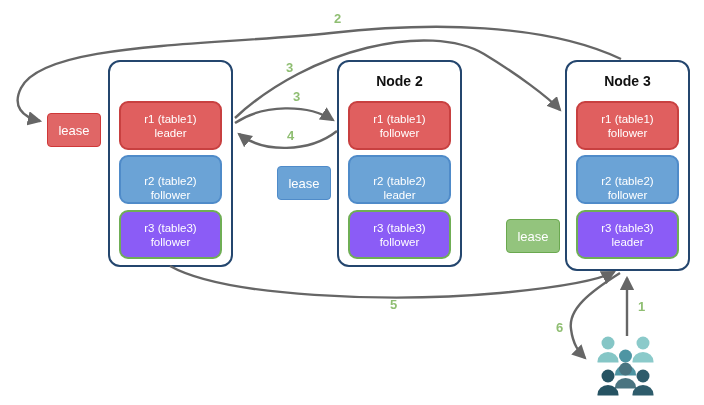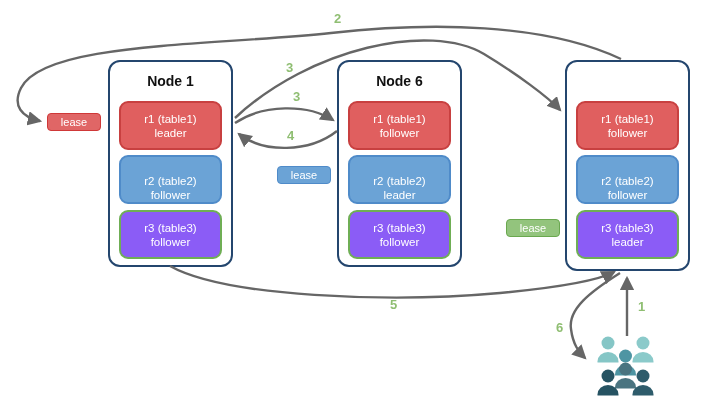--- a/index.html
+++ b/index.html
@@ -16,22 +16,22 @@
         display:flex;flex-direction:column;align-items:center;justify-content:center;
         border:2px solid;}
   .replica.pos1{top:39px}
   .replica.pos2{top:93px}
   .replica.pos3{top:148px}
   .replica.red{background:#e05f5f;border-color:#c84040;}
   .replica.blue{background:#6ba3d6;border-color:#4f8bc9;justify-content:flex-end;}
   .replica.green{background:#8b5cf6;border-color:#6fae55;}
 
   
-  .lease{position:absolute;width:54px;height:18px;border-radius:4px;color:#ffffff;
-        font-size:11px;display:flex;align-items:center;justify-content:center;
+  .lease{position:absolute;width:54px;height:34px;border-radius:4px;color:#ffffff;
+        font-size:13px;display:flex;align-items:center;justify-content:center;
         border:1.5px solid;z-index:2;box-sizing:border-box;}
   .lease.red{left:47px;top:113px;background:#e06666;border-color:#cf3838;}
   .lease.blue{left:277px;top:166px;background:#6ba3d6;border-color:#4f8bc9;}
   .lease.green{left:506px;top:219px;background:#93c47d;border-color:#6aa84f;}
 
   
   .step{position:absolute;color:#8fbe72;font-size:13px;font-weight:bold;z-index:4;}
   .step.s1{left:638px;top:299px;}
   .step.s2{left:334px;top:11px;}
   .step.s3a{left:286px;top:60px;}
@@ -90,52 +90,52 @@
         <path d="M-10.5,19.5 v-1 a10.5,9.5 0 0 1 21,0 v1 z"></path>
       </g>
       <g transform="translate(46,43)" fill="#2e5c6b">
         <circle cx="0" cy="0" r="6.5"></circle>
         <path d="M-10.5,19.5 v-1 a10.5,9.5 0 0 1 21,0 v1 z"></path>
       </g>
     </g>
   </svg>
 
   <div class="node" style="left:108px">
-    <div class="node-title">Node 1</div>
     <div class="replica red pos1">
       <span>r1 (table1)</span>
       <span>leader</span>
     </div>
     <div class="replica blue pos2">
       <span>r2 (table2)</span>
       <span>follower</span>
     </div>
     <div class="replica green pos3">
       <span>r3 (table3)</span>
       <span>follower</span>
     </div>
   </div>
 
   <div class="node" style="left:337px">
-    <div class="node-title">Node 6</div>
+    <div class="node-title">Node 2</div>
     <div class="replica red pos1">
       <span>r1 (table1)</span>
       <span>follower</span>
     </div>
     <div class="replica blue pos2">
       <span>r2 (table2)</span>
       <span>leader</span>
     </div>
     <div class="replica green pos3">
       <span>r3 (table3)</span>
       <span>follower</span>
     </div>
   </div>
 
   <div class="node" style="left:565px;height:207px">
+    <div class="node-title">Node 3</div>
     <div class="replica red pos1">
       <span>r1 (table1)</span>
       <span>follower</span>
     </div>
     <div class="replica blue pos2">
       <span>r2 (table2)</span>
       <span>follower</span>
     </div>
     <div class="replica green pos3">
       <span>r3 (table3)</span>

